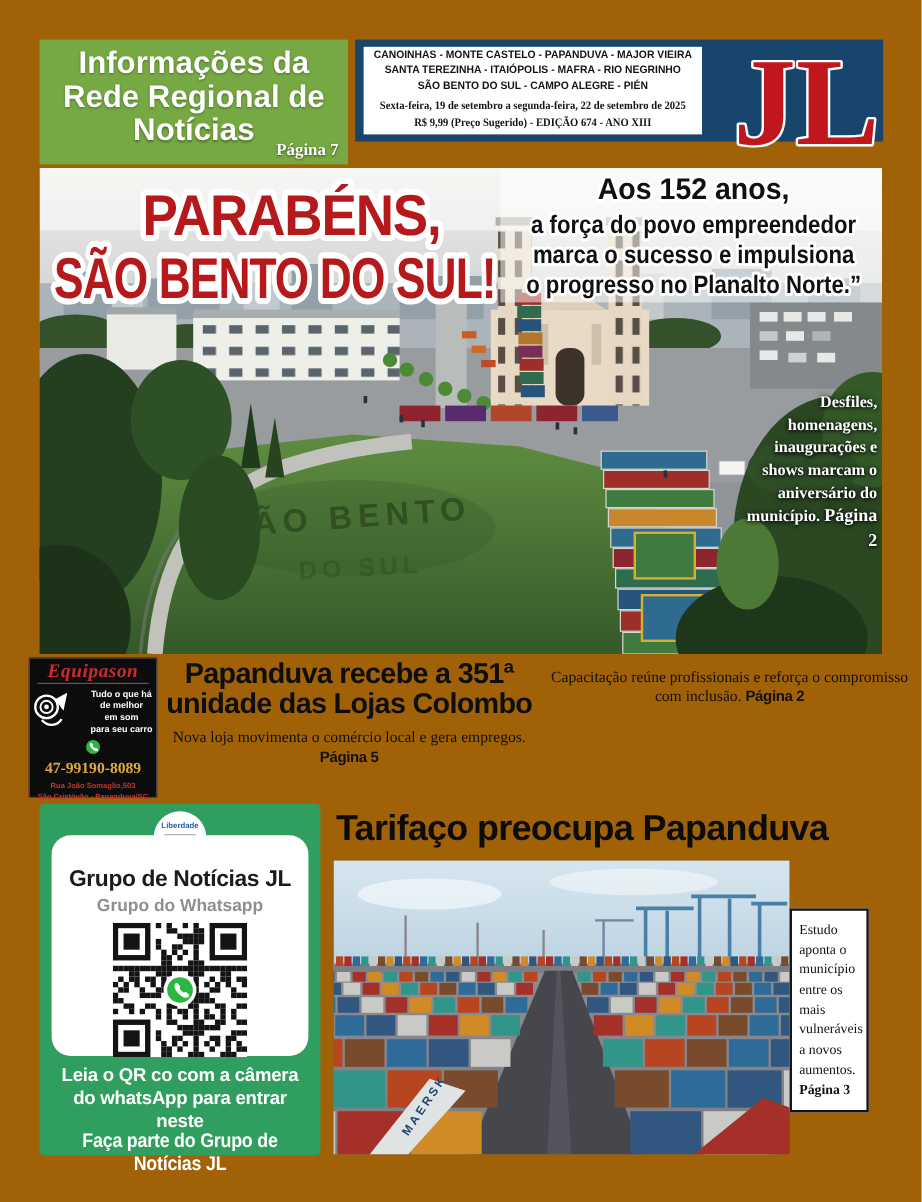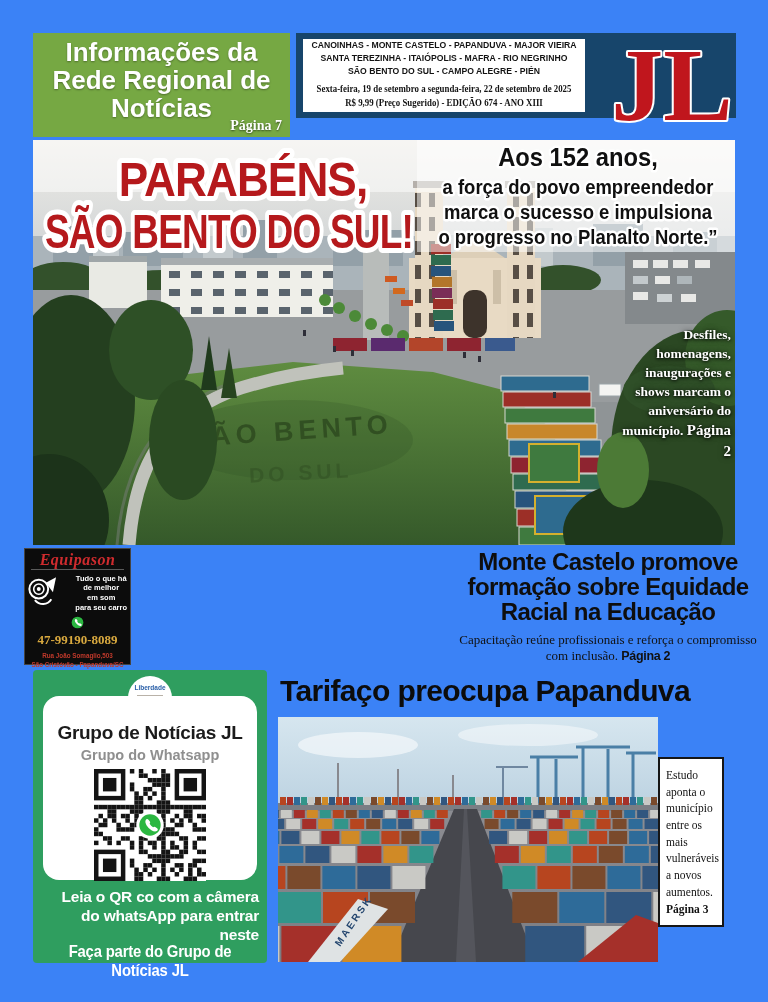--- a/index.html
+++ b/index.html
@@ -1,16 +1,16 @@
 <!DOCTYPE html>
 <html><head>
 <meta charset="utf-8">
 <style>
   html,body{margin:0;padding:0;background:#e9e9e9;}
-  .page{position:relative;width:768px;height:1002px;background:#3b82f6;margin:0 auto;overflow:hidden;
+  .page{position:relative;width:768px;height:1002px;background:#a16207;margin:0 auto;overflow:hidden;
         font-family:"Liberation Sans",sans-serif;}
   .abs{position:absolute;}
 
   
   .info-box{left:33px;top:33px;width:257px;height:104px;background:#76a843;color:#fff;
             text-align:center;}
   .info-title{padding:6px 14px 0;font-size:26px;line-height:1.07;font-weight:bold;
               text-shadow:0 1px 2px rgba(0,0,0,.35);}
   .info-page{position:absolute;right:8px;bottom:3px;font-family:"Liberation Serif",serif;
              font-weight:bold;font-size:14px;text-shadow:0 1px 2px rgba(0,0,0,.55);}
@@ -55,21 +55,21 @@
 
   
   .wa-box{left:33px;top:670px;width:234px;height:293px;background:#2f9e5f;border-radius:4px;text-align:center;}
   .wa-avatar{position:absolute;left:50%;top:5px;transform:translateX(-50%);width:46px;height:46px;}
   .wa-card{position:absolute;left:10px;top:26px;width:214px;height:184px;background:#fff;border-radius:16px;
            box-sizing:border-box;padding-top:26px;}
   .wa-title{font-size:19px;font-weight:bold;color:#1b1b1b;letter-spacing:-.3px;}
   .wa-sub{font-size:14.5px;font-weight:bold;color:#8f8f8f;margin-top:3px;}
   .wa-qr{margin-top:6px;}
   .wa-note{position:absolute;left:8px;top:218px;width:218px;color:#fff;font-weight:bold;font-size:15.5px;
-           line-height:1.22;letter-spacing:-.2px;text-align:right;}
+           line-height:1.22;letter-spacing:-.2px;}
   .wa-footer{position:absolute;left:0;width:234px;top:272px;color:#fff;font-weight:bold;font-size:16.5px;
            transform:scaleX(.9);transform-origin:center;letter-spacing:-.2px;}
 
   .tarifaco-headline{left:280px;top:674px;width:450px;text-align:left;font-size:30px;font-weight:bold;
            color:#0c0c0c;letter-spacing:-.6px;}
   .port-wrap{left:278px;top:717px;width:380px;height:245px;}
   .note-box{left:658px;top:757px;width:66px;height:170px;background:#fff;border:2px solid #161616;
             box-sizing:border-box;padding:8px 4px 0 6px;font-family:"Liberation Serif",serif;
             font-size:11.5px;line-height:1.45;color:#111;}
   .note-box strong{display:block;margin-top:1px;}
@@ -286,23 +286,29 @@
         <path d="M6.2,5.4 a1.5,1.5 0 0 1 2.4,-.3 l1.2,1.6 a1.5,1.5 0 0 1 -.2,1.9 c.7,1.3 1.8,2.4 3,3 a1.5,1.5 0 0 1 1.9,-.2 l1.6,1.2 a1.5,1.5 0 0 1 -.3,2.4 c-1.2.6-2.9.3-4.6-.8 a13,13 0 0 1 -4.2,-4.2 c-1.1-1.7-1.4-3.4-.8-4.6 z" fill="#fff"></path>
       </svg>
       <span>47-99190-8089</span>
     </div>
     <div class="ad-addr">
       <span>Rua João Somaglio,503</span><br>
       <span>São Cristóvão - Papanduva/SC</span>
     </div>
   </div>
 
+  <div class="abs story-colombo">
+    <div class="mid-headline">Papanduva recebe a 351ª unidade das Lojas Colombo</div>
+    <div class="mid-sub">
+      <span>Nova loja movimenta o comércio local e gera empregos.</span>
+      <strong>Página 5</strong>
+    </div>
+  </div>
 
   <div class="abs story-equidade">
-    <div class="mid-headline">Monte Castelo promove formação sobre Equidade Racial na Educação</div>
     <div class="mid-sub">
       <span>Capacitação reúne profissionais e reforça o compromisso com inclusão.</span>
       <strong>Página 2</strong>
     </div>
   </div>
 
   <div class="abs wa-box">
     <svg class="wa-avatar" viewBox="0 0 46 46">
       <circle cx="23" cy="23" r="22" fill="#fff"></circle>
       <text x="23" y="15" text-anchor="middle" font-size="6.5" font-weight="bold" fill="#2a5fa8" style="font-family:'Liberation Sans',sans-serif">Liberdade</text>

